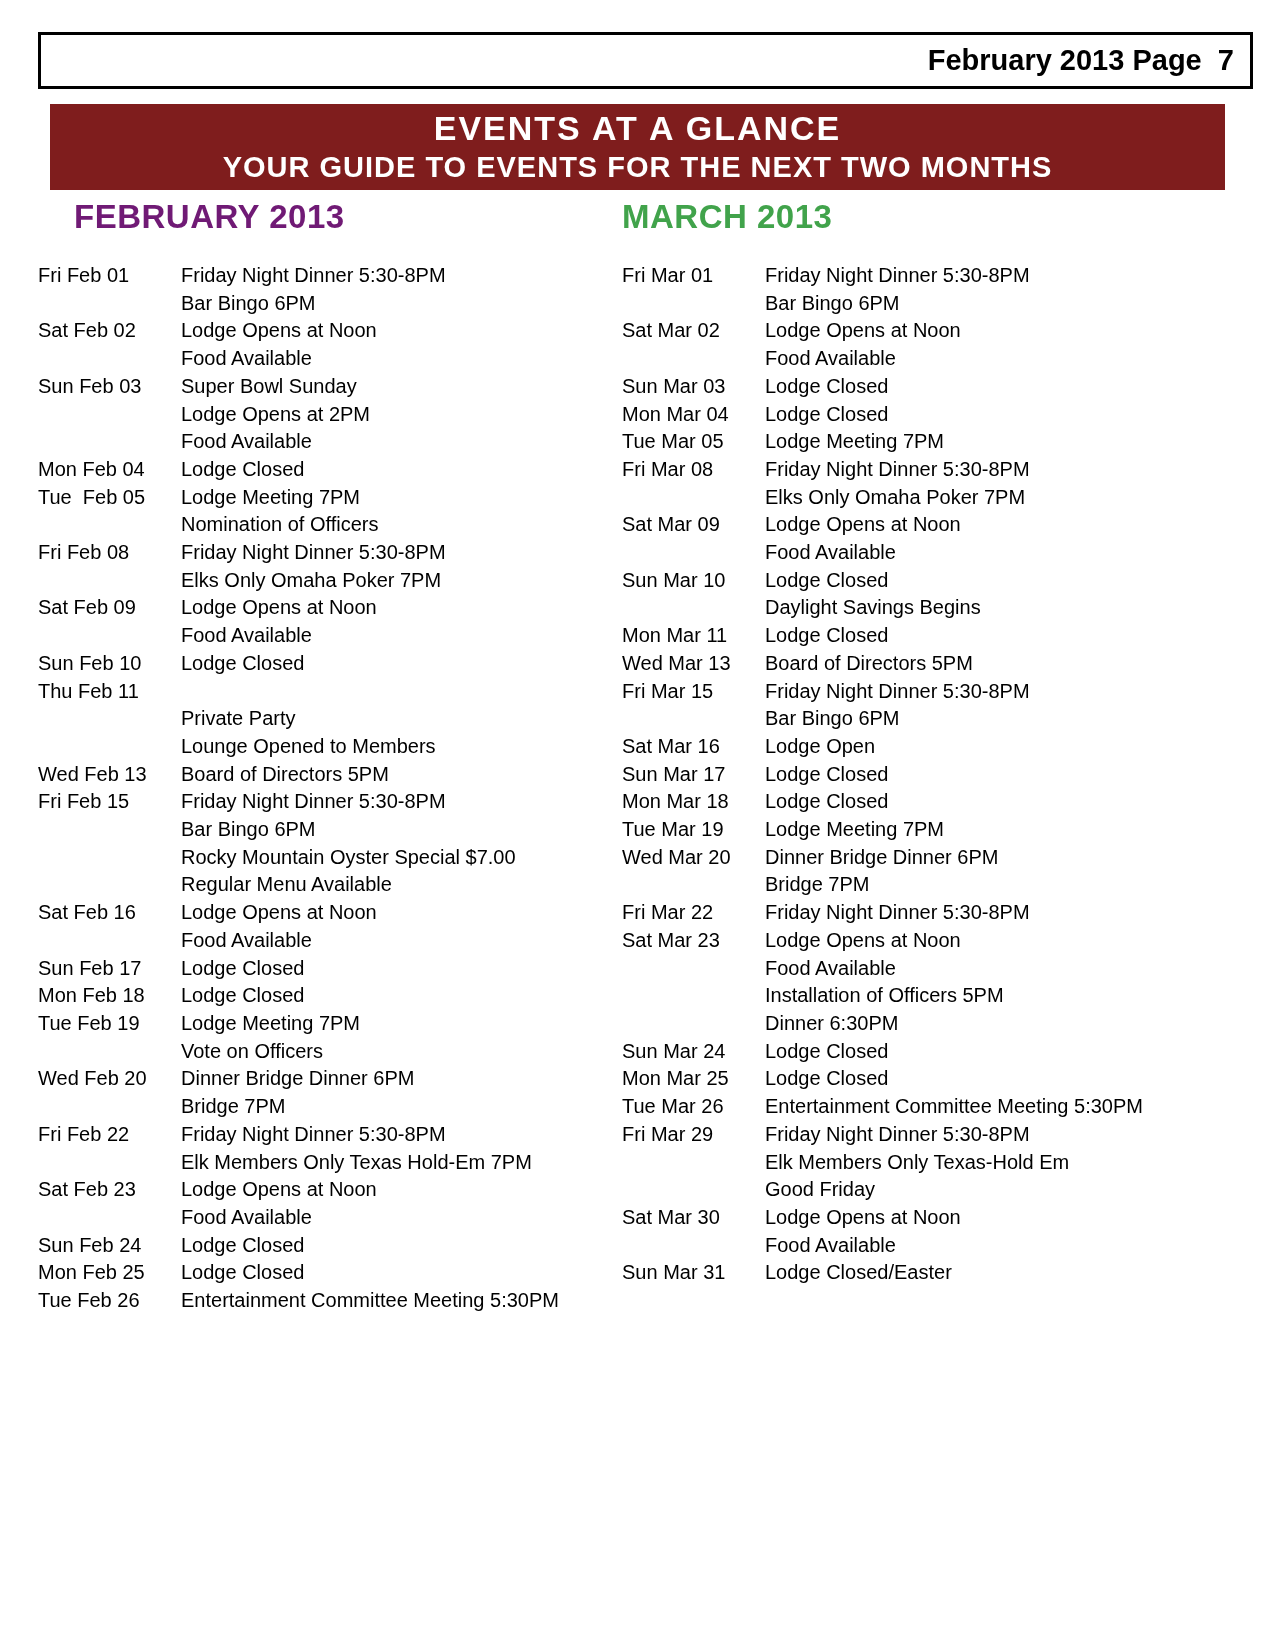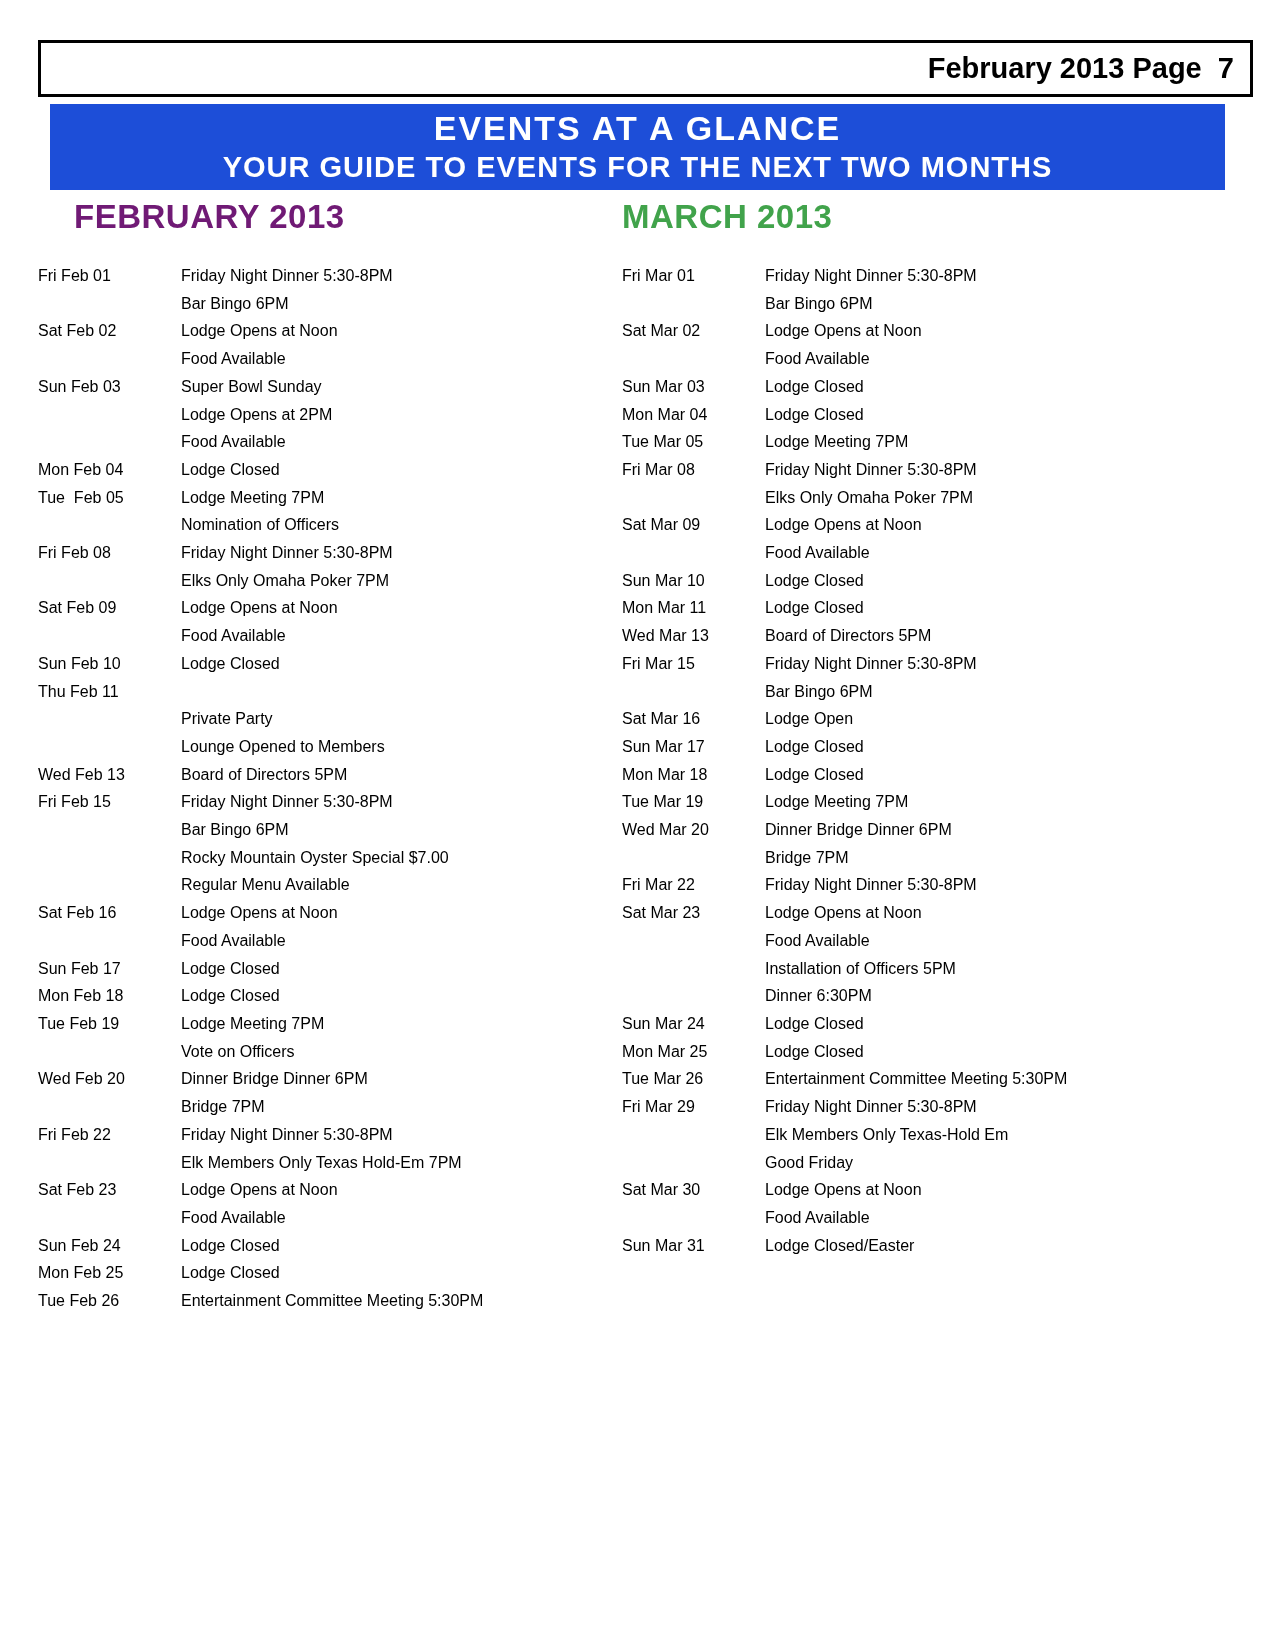--- a/index.html
+++ b/index.html
@@ -6,21 +6,21 @@
   body {
     width: 1275px;
     height: 1650px;
     background: #ffffff;
     font-family: "Liberation Sans", sans-serif;
     color: #000000;
     position: relative;
   }
   .header-box {
     position: absolute;
-    left: 38px; top: 40px;
+    left: 38px; top: 32px;
     width: 1193px; height: 51px;
     border: 3px solid #000000;
     display: flex;
     align-items: center;
     justify-content: flex-end;
     padding-right: 16px;
     box-sizing: content-box;
   }
   .header-title {
     font-size: 29px;
@@ -59,39 +59,39 @@
   .month-column-mar { width: 620px; flex: 0 0 620px; }
   .month-heading {
     margin: 0 0 26px 0;
     font-size: 33px;
     font-weight: bold;
     letter-spacing: 0.5px;
     color: #41a34b;
     line-height: 38px;
   }
   .events-list {
-    font-size: 16px;
+    font-size: 20px;
     line-height: 27.7px;
   }
   .event-row { display: flex; }
   .event-date {
     width: 143px;
     flex: 0 0 143px;
     white-space: pre;
   }
   .event-text { flex: 1; }
 </style>
 </head>
 <body>
 
 <div class="header-box">
   <span class="header-title">February 2013 Page  7</span>
 </div>
 
-<div class="banner" style="background: #1d4ed8; color: rgb(255, 255, 255); text-align: center;">
+<div class="banner" style="background: #7f1d1d; color: rgb(255, 255, 255); text-align: center;">
   <div class="banner-line1">EVENTS AT A GLANCE</div>
   <div class="banner-line2">YOUR GUIDE TO EVENTS FOR THE NEXT TWO MONTHS</div>
 </div>
 
 <div class="content">
   <div class="month-column-feb">
     <h2 class="month-heading" style="color: #701a75; margin-left: 36px;">FEBRUARY 2013</h2>
     <div class="events-list">
         <div class="event-row">
           <div class="event-date">Fri Feb 01</div>
@@ -292,20 +292,21 @@
         <div class="event-row">
           <div class="event-date"></div>
           <div class="event-text">Food Available</div>
         </div>
         <div class="event-row">
           <div class="event-date">Sun Mar 10</div>
           <div class="event-text">Lodge Closed</div>
         </div>
         <div class="event-row">
           <div class="event-date"></div>
+          <div class="event-text">Daylight Savings Begins</div>
         </div>
         <div class="event-row">
           <div class="event-date">Mon Mar 11</div>
           <div class="event-text">Lodge Closed</div>
         </div>
         <div class="event-row">
           <div class="event-date">Wed Mar 13</div>
           <div class="event-text">Board of Directors 5PM</div>
         </div>
         <div class="event-row">

